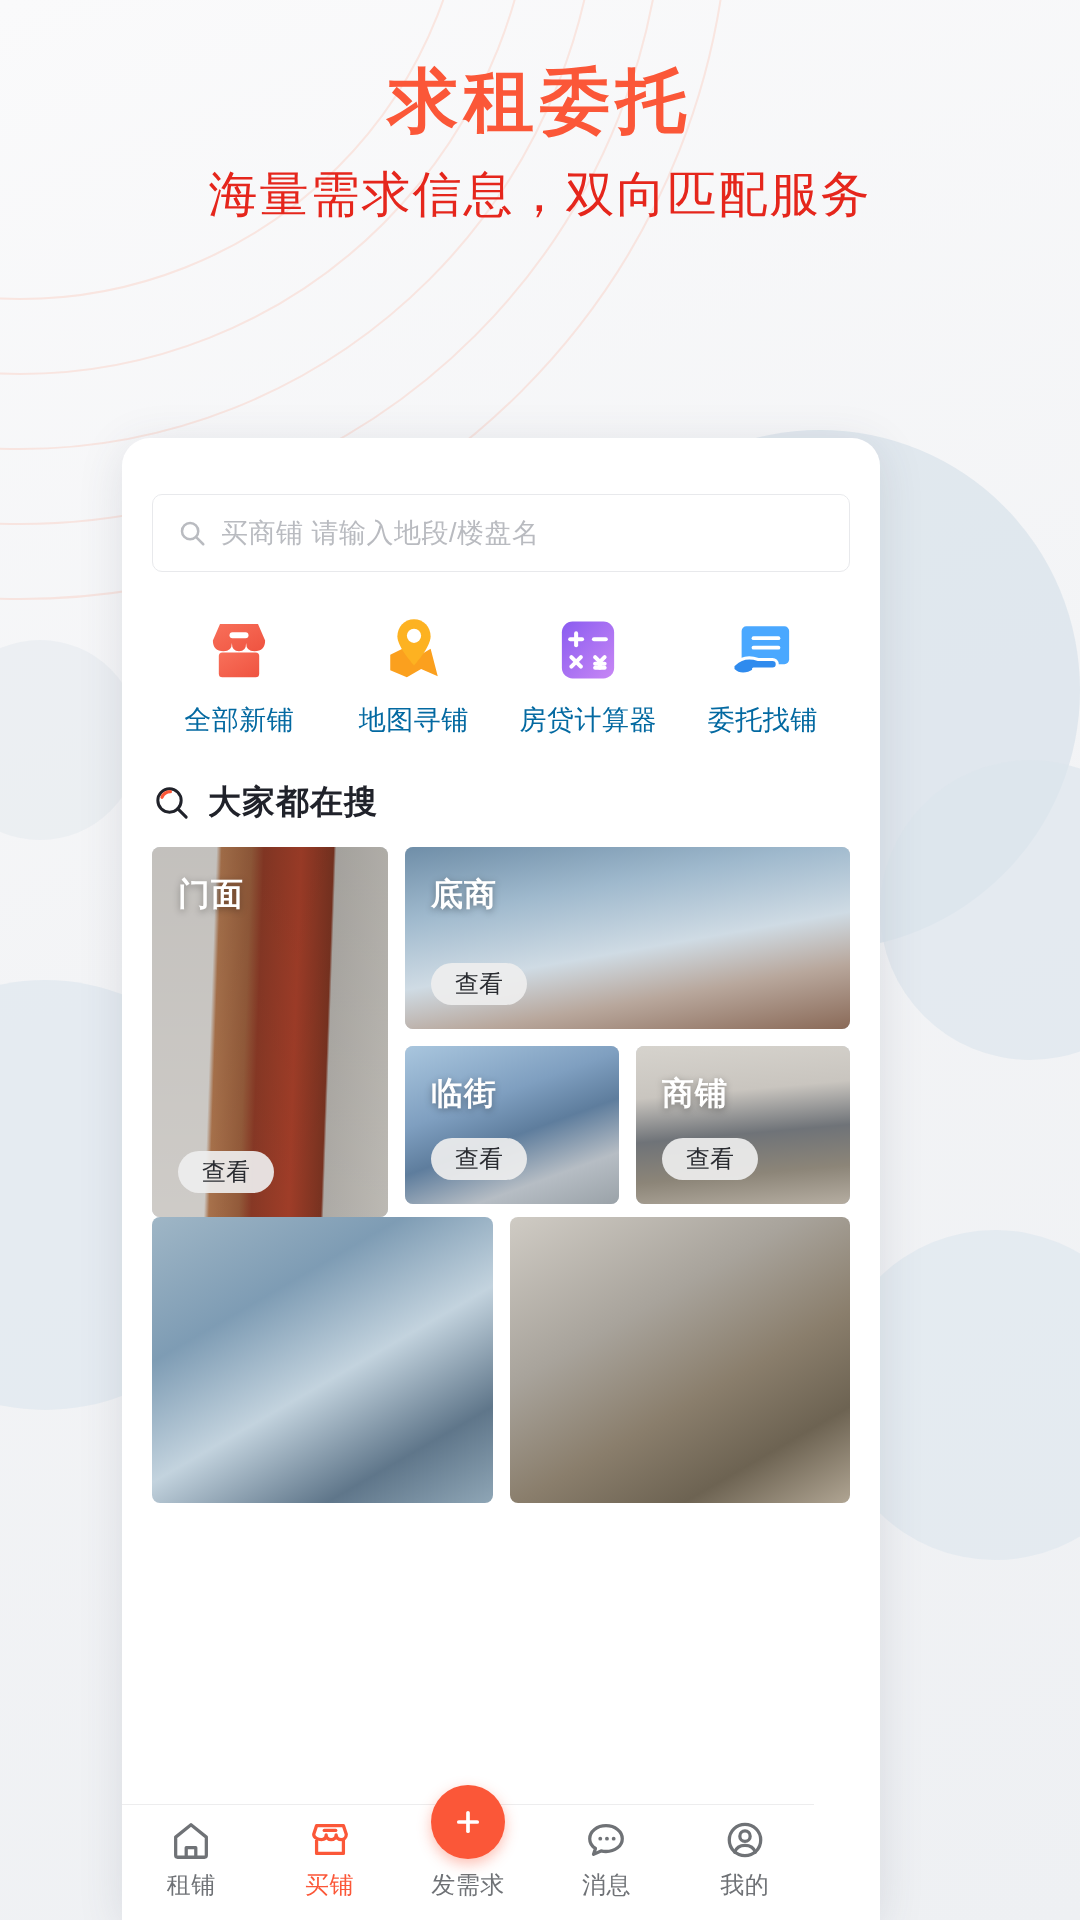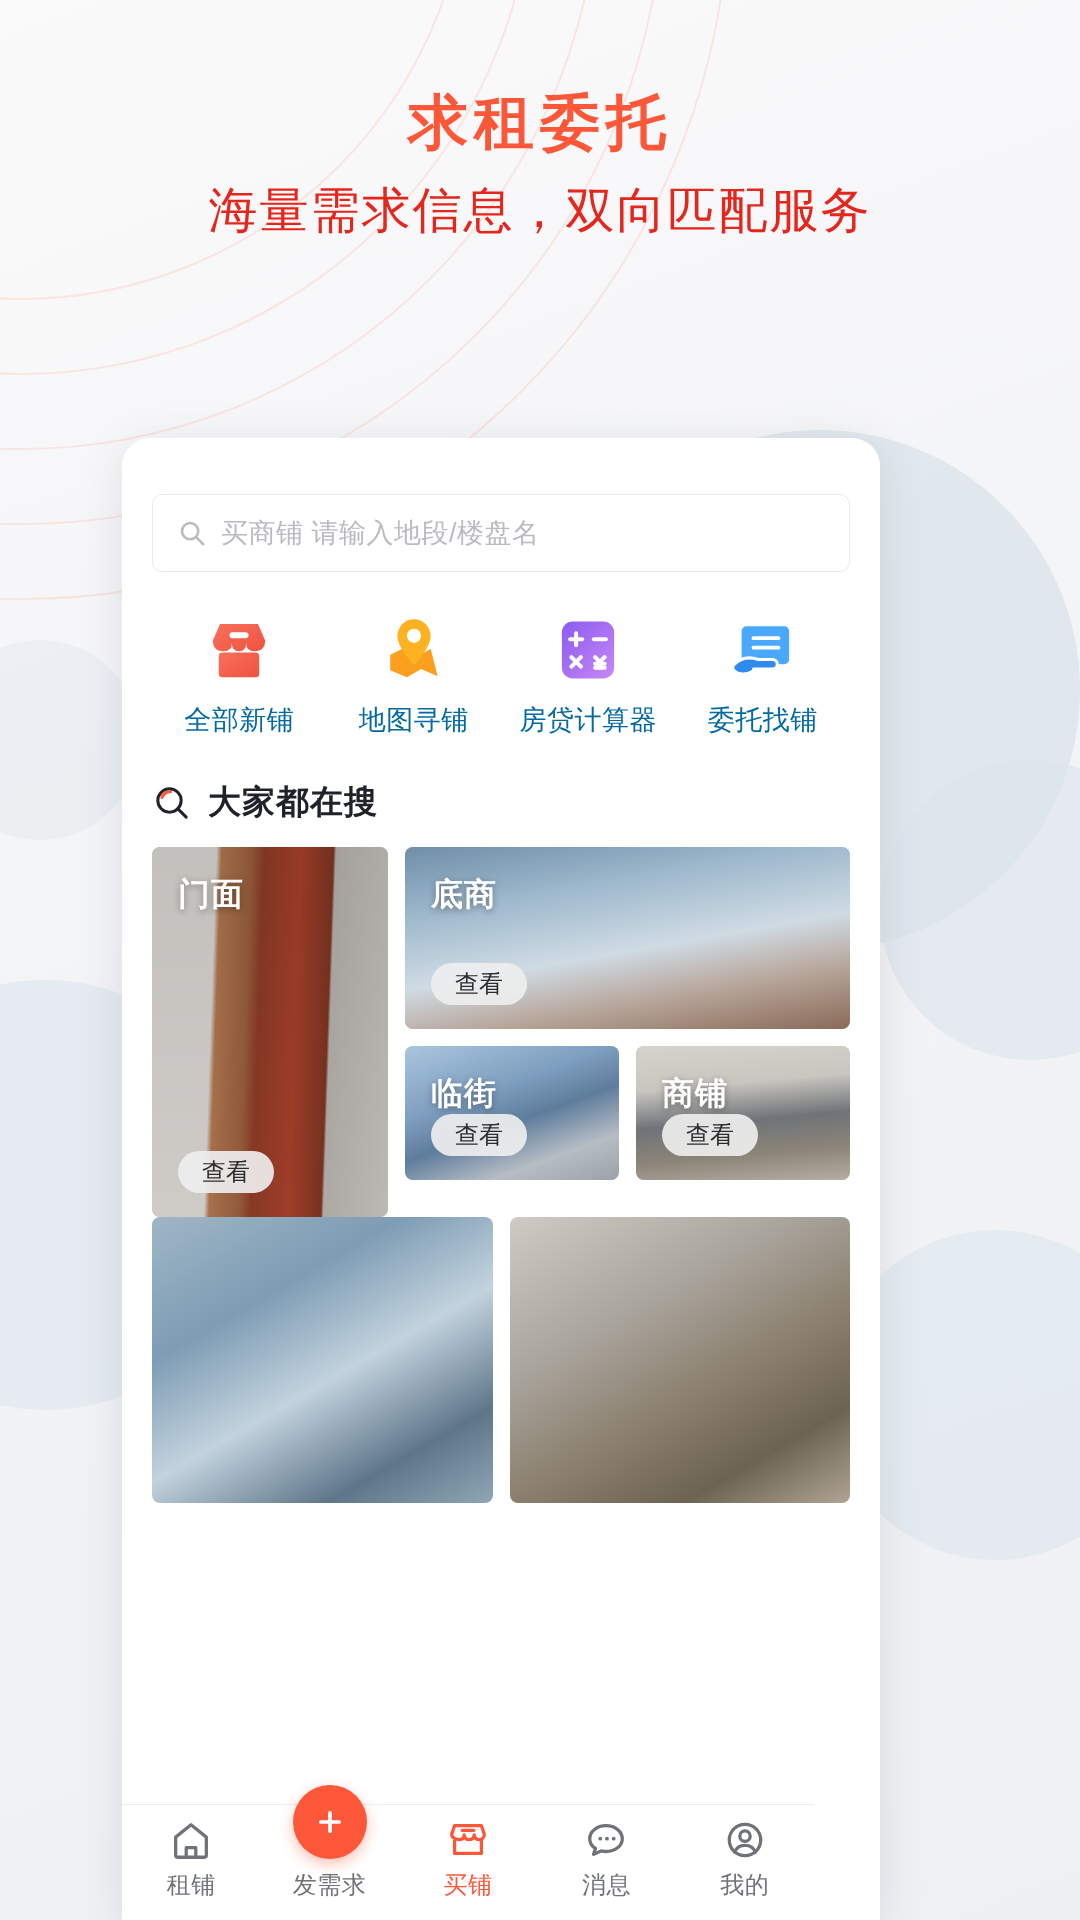--- a/index.html
+++ b/index.html
@@ -32,22 +32,22 @@
   }
   .blob.b1 { width: 520px; height: 520px; left: 560px; top: 430px; background:#d6e1ea; }
   .blob.b2 { width: 300px; height: 300px; left: 880px; top: 760px; background:#dce5ed; }
   .blob.b3 { width: 430px; height: 430px; left: -170px; top: 980px; background:#dde6ee; }
   .blob.b4 { width: 330px; height: 330px; left: 830px; top: 1230px; background:#dde6ee; }
   .blob.b5 { width: 200px; height: 200px; left: -60px; top: 640px; background:#e6ebf0; }
 
   
   .hero { position: absolute; left: 0; top: 0; width: 1080px; text-align: center; }
   .hero-title {
-    margin-top: 92px;
-    font-size: 60px;
+    margin-top: 66px;
+    font-size: 70px;
     font-weight: 900;
     color: #fb5738;
     letter-spacing: 6px;
     line-height: 1;
     font-family: "DejaVu Sans", sans-serif;
   }
   .hero-sub {
     margin-top: 34px;
     font-size: 49px;
     color: #e5261c;
@@ -116,21 +116,21 @@
     position: absolute; left: 26px; bottom: 24px;
     background: rgba(238,238,238,.92);
     color: #2a2c31;
     font-size: 24px;
     border-radius: 26px;
     padding: 9px 24px;
     line-height: 1;
   }
   .t-menmian { height: 370px; }
   .t-dishang { height: 182px; text-decoration: underline; }
-  .t-linjie, .t-shangpu { flex: 1; height: 134px; padding-left: 19px; }
+  .t-linjie, .t-shangpu { flex: 1; height: 158px; padding-left: 19px; }
 
   
   .img-menmian {
     background:
       linear-gradient(180deg, rgba(0,0,0,.10), rgba(0,0,0,.05)),
       linear-gradient(92deg,#d9d6d2 0%,#d9d6d2 26%,#b0774f 28%,#9a5f3d 40%,#8e3b27 45%,#a8402a 60%,#7e3522 73%,#b6b3ae 74%,#c6c3bd 100%);
   }
   .img-dishang {
     background:
       linear-gradient(170deg,#6f8ea8 0%,#9fb9cd 28%,#cfdbe4 55%,#b8a79c 75%,#8a6a58 100%);
@@ -327,37 +327,37 @@
     <div class="tabbar">
 
       <div class="tab">
         <svg class="tab-ico" viewBox="0 0 24 24" fill="none" stroke="#6f7276" stroke-width="1.7">
           <path d="M4 10.5 12 4l8 6.5V20a1 1 0 0 1-1 1H5a1 1 0 0 1-1-1Z" stroke-linejoin="round"></path>
           <path d="M9.5 21v-5h5v5" stroke-linejoin="round"></path>
         </svg>
         <span class="tab-label">租铺</span>
       </div>
 
+      <div class="tab active">
+        <svg class="tab-ico" viewBox="0 0 24 24" fill="none" stroke="#fb5738" stroke-width="1.7">
+          <path d="M3.5 9 5 4.5h14L20.5 9c0 2-1.3 2.8-2.6 2.8S15.2 11 15.2 9.3c0 1.7-1.2 2.5-2.6 2.5S10 11 10 9.3C10 11 8.9 11.8 7.5 11.8S3.5 11 3.5 9Z" stroke-linejoin="round"></path>
+          <path d="M5 12v7h14v-7" stroke-linejoin="round"></path>
+          <line x1="9" y1="7" x2="15" y2="7" stroke-linecap="round"></line>
+        </svg>
+        <span class="tab-label">买铺</span>
+      </div>
+
       <div class="tab tab-publish">
         <div class="fab">
           <svg width="34" height="34" viewBox="0 0 24 24" stroke="#fff" stroke-width="2.6" stroke-linecap="round">
             <line x1="12" y1="5.5" x2="12" y2="18.5"></line>
               <line x1="5.5" y1="12" x2="18.5" y2="12"></line>
           </svg>
         </div>
         <span class="tab-label">发需求</span>
-      </div>
-
-      <div class="tab active">
-        <svg class="tab-ico" viewBox="0 0 24 24" fill="none" stroke="#fb5738" stroke-width="1.7">
-          <path d="M3.5 9 5 4.5h14L20.5 9c0 2-1.3 2.8-2.6 2.8S15.2 11 15.2 9.3c0 1.7-1.2 2.5-2.6 2.5S10 11 10 9.3C10 11 8.9 11.8 7.5 11.8S3.5 11 3.5 9Z" stroke-linejoin="round"></path>
-          <path d="M5 12v7h14v-7" stroke-linejoin="round"></path>
-          <line x1="9" y1="7" x2="15" y2="7" stroke-linecap="round"></line>
-        </svg>
-        <span class="tab-label">买铺</span>
       </div>
 
       <div class="tab">
         <svg class="tab-ico" viewBox="0 0 24 24" fill="none" stroke="#6f7276" stroke-width="1.7">
           <path d="M12 4.5c4.7 0 8.5 3 8.5 6.8s-3.8 6.7-8.5 6.7c-.9 0-1.8-.1-2.6-.3l-3.9 1.8 1-3.1C4.6 15.2 3.5 13.3 3.5 11.3 3.5 7.5 7.3 4.5 12 4.5Z" stroke-linejoin="round"></path>
           <circle cx="9" cy="11.3" r="1" fill="#6f7276" stroke="none"></circle>
           <circle cx="12.5" cy="11.3" r="1" fill="#6f7276" stroke="none"></circle>
           <circle cx="16" cy="11.3" r="1" fill="#6f7276" stroke="none"></circle>
         </svg>
         <span class="tab-label">消息</span>

